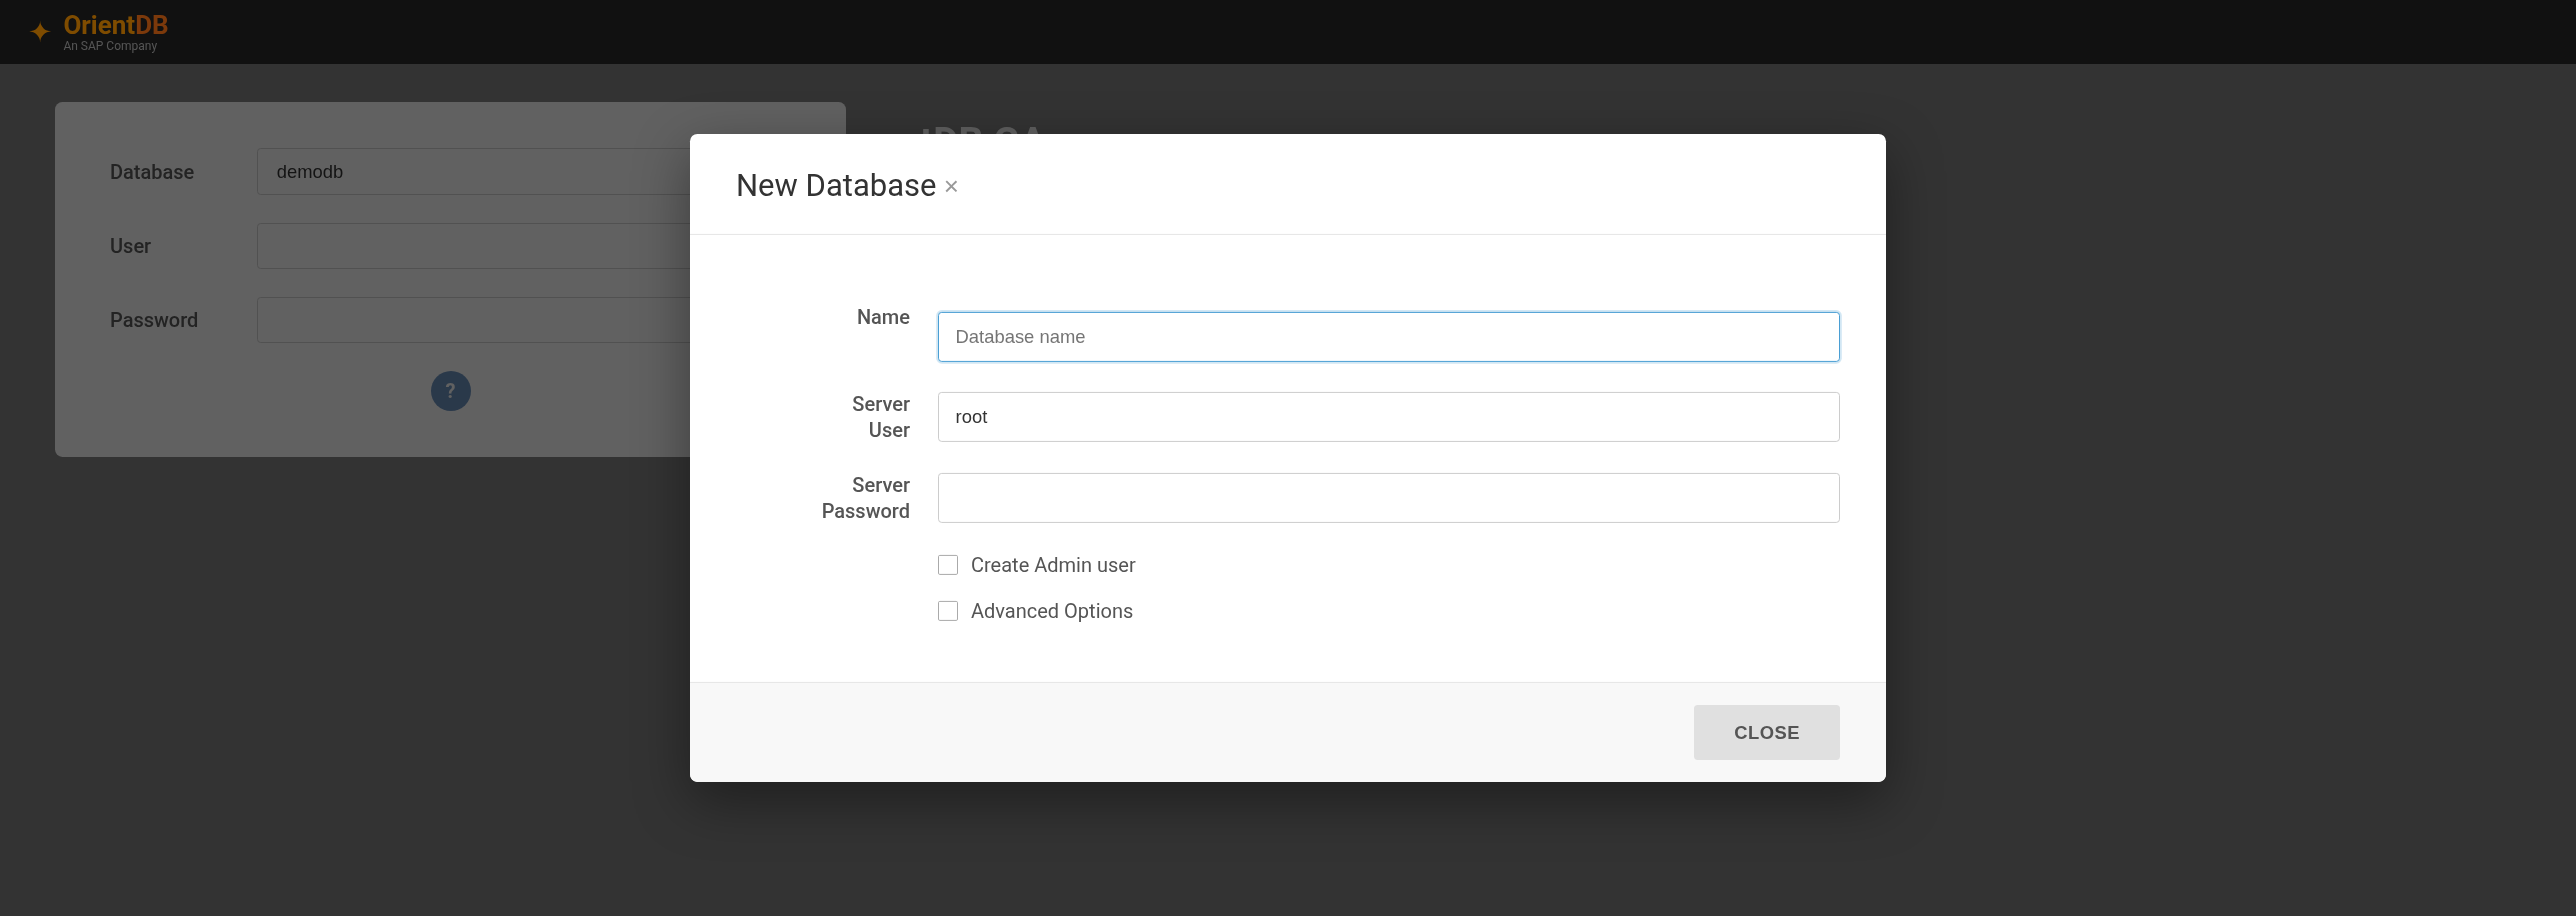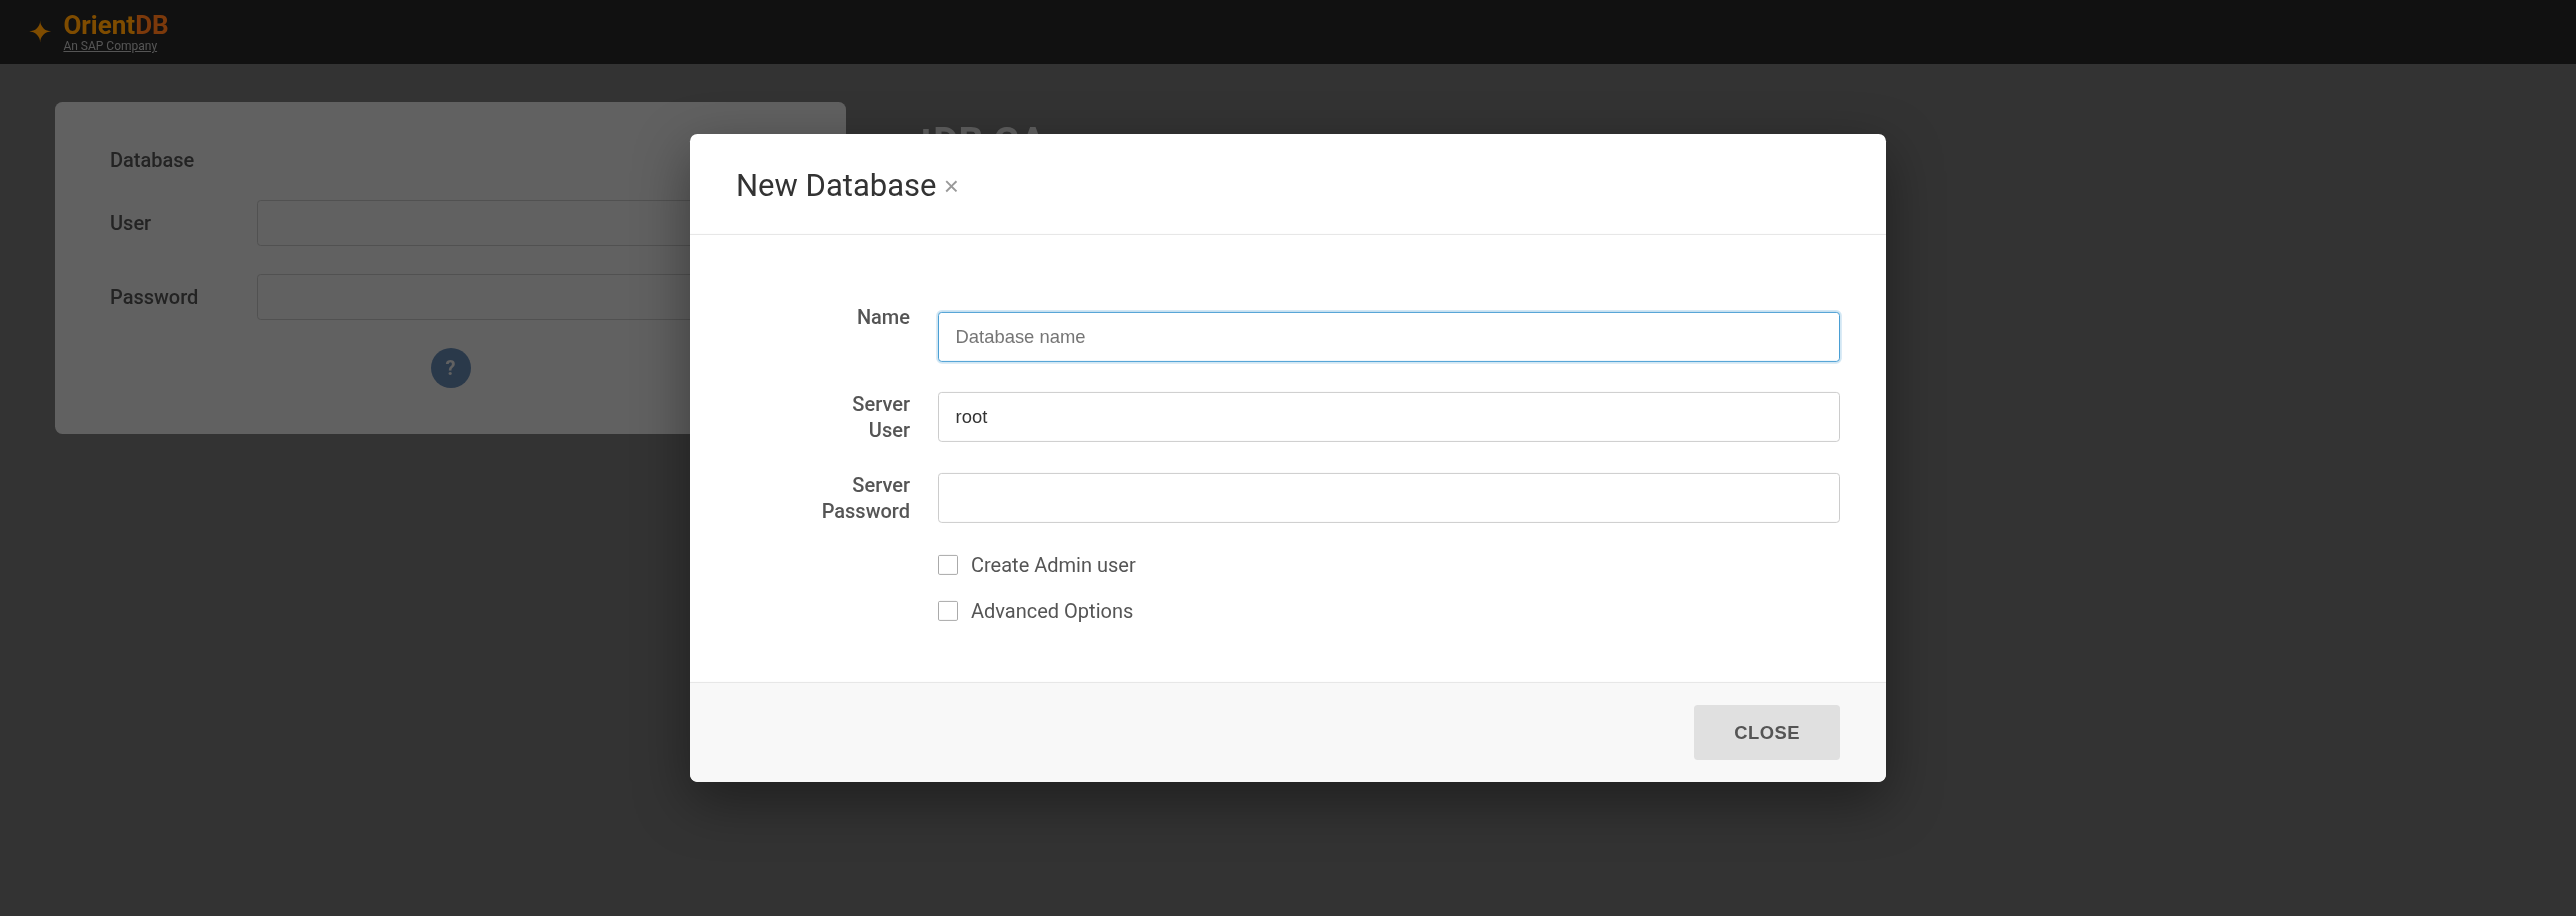--- a/index.html
+++ b/index.html
@@ -35,21 +35,20 @@
       line-height: 1;
     }
     .logo-text span {
       color: #f90;
     }
     .logo-sub {
       color: #aaa;
       font-size: 12px;
       line-height: 1;
       margin-top: 1.8px;
-      text-decoration: underline;
     }
 
     
     .bg-content {
       position: absolute;
       top: 64px; left: 0; right: 0; bottom: 0;
       background: #666;
       display: flex;
       gap: 0;
     }
@@ -320,20 +319,23 @@
       <div class="logo-sub">An SAP Company</div>
     </div>
   </div>
 </div>
 
 <div class="bg-content">
   <div class="left-panel">
     <div class="login-box">
       <div class="form-row">
         <div class="form-label">Database</div>
+        <select class="form-select">
+          <option>demodb</option>
+        </select>
       </div>
       <div class="form-row">
         <div class="form-label">User</div>
         <input class="form-input" type="text" value="" style="">
       </div>
       <div class="form-row">
         <div class="form-label">Password</div>
         <input class="form-input" type="password" value="" style="">
       </div>
       <div class="help-icon">?</div>

